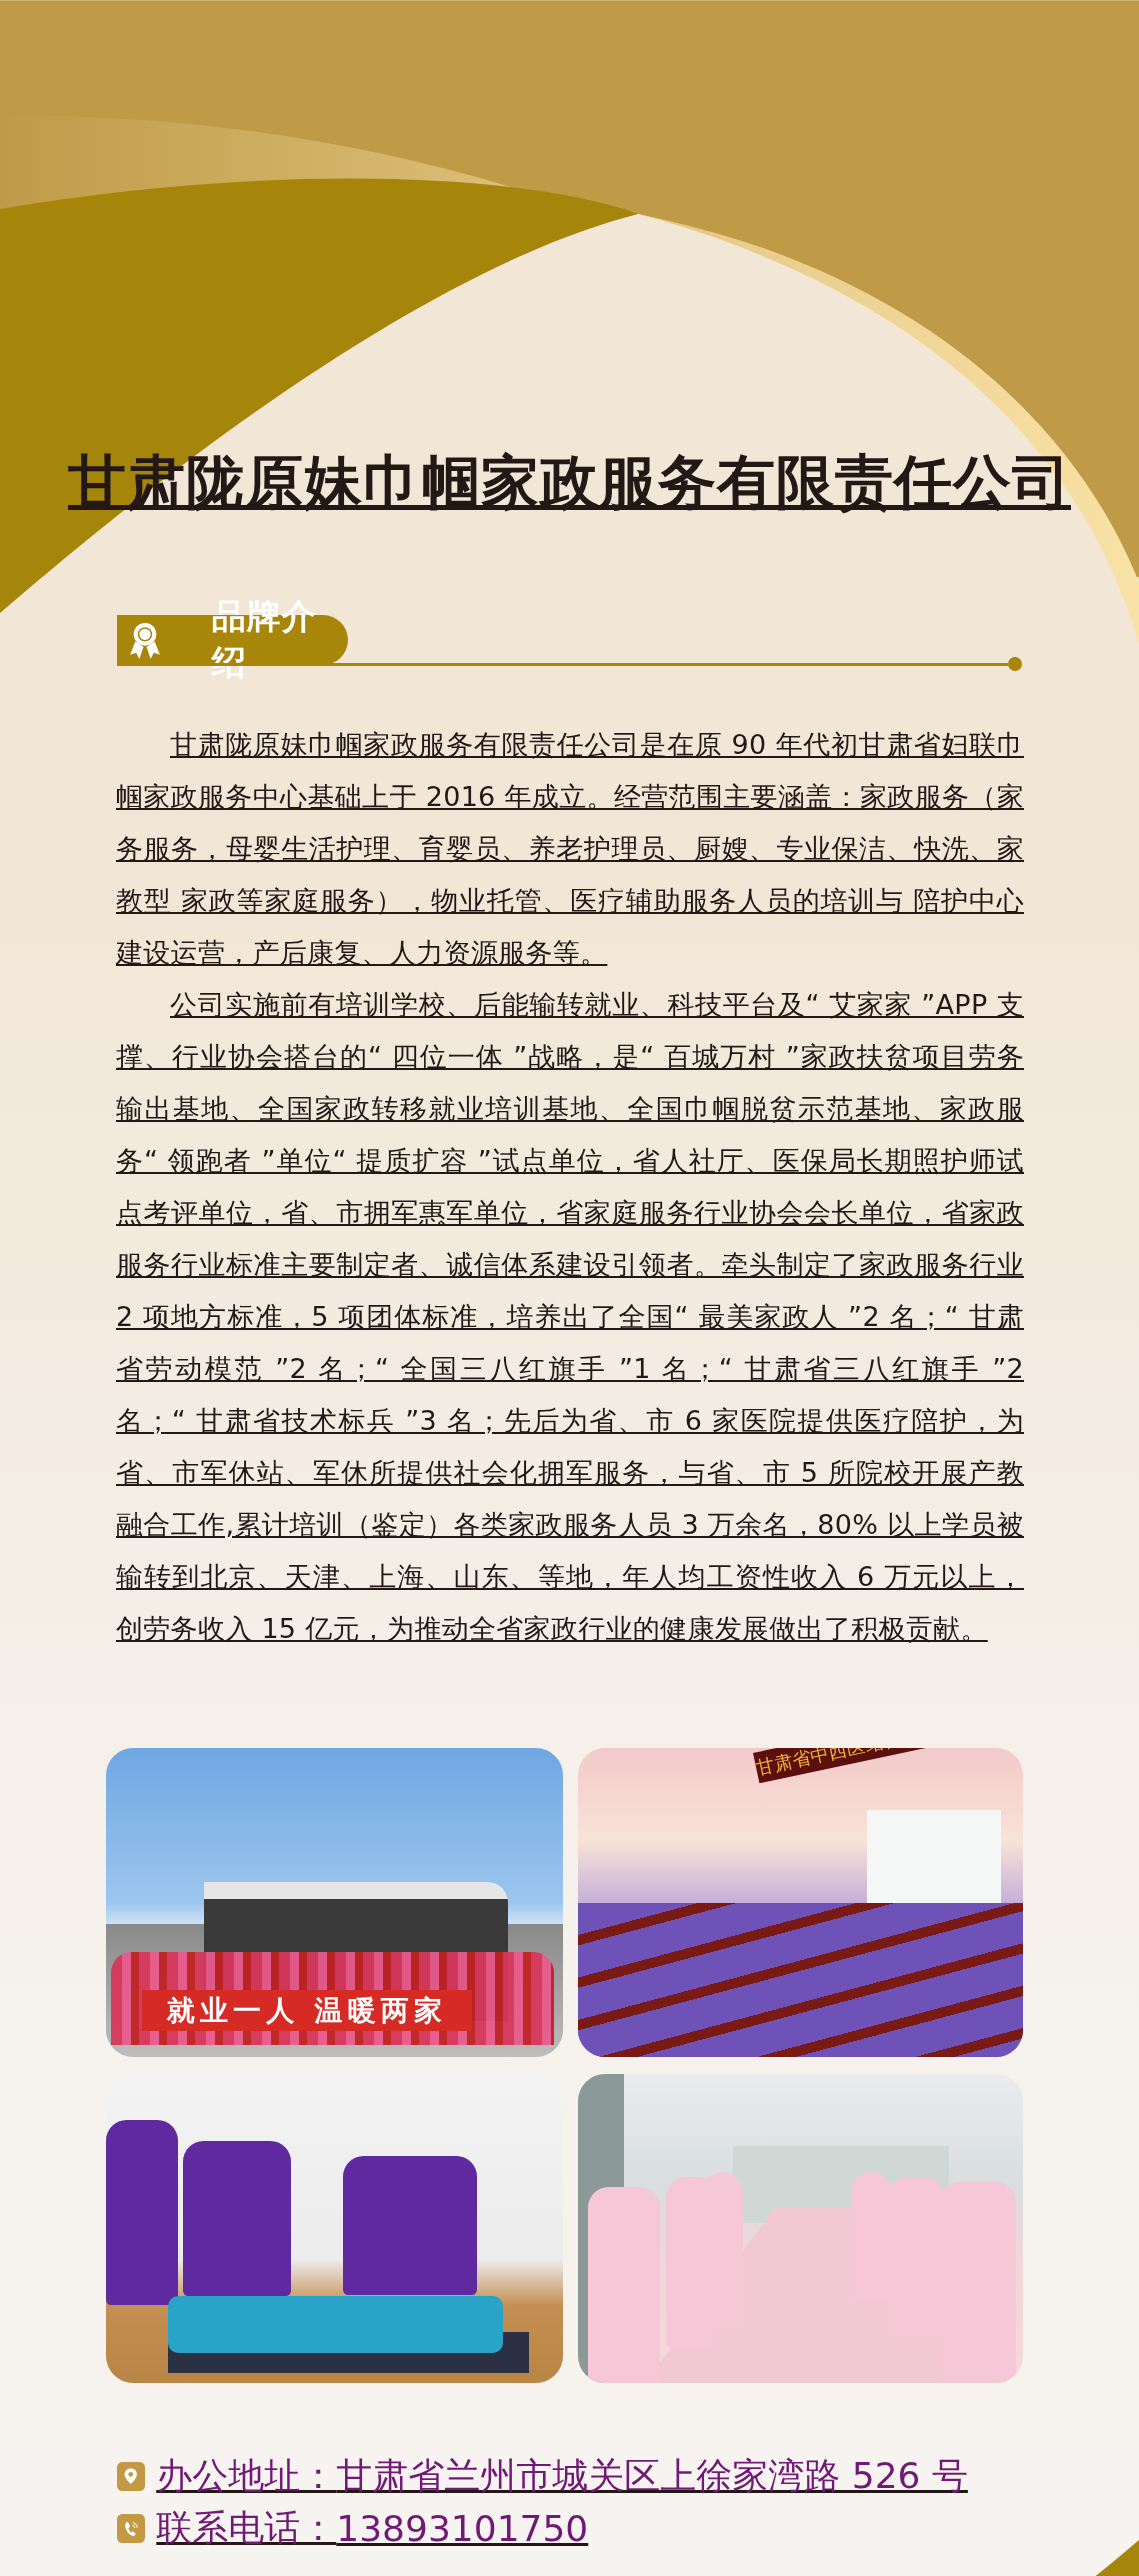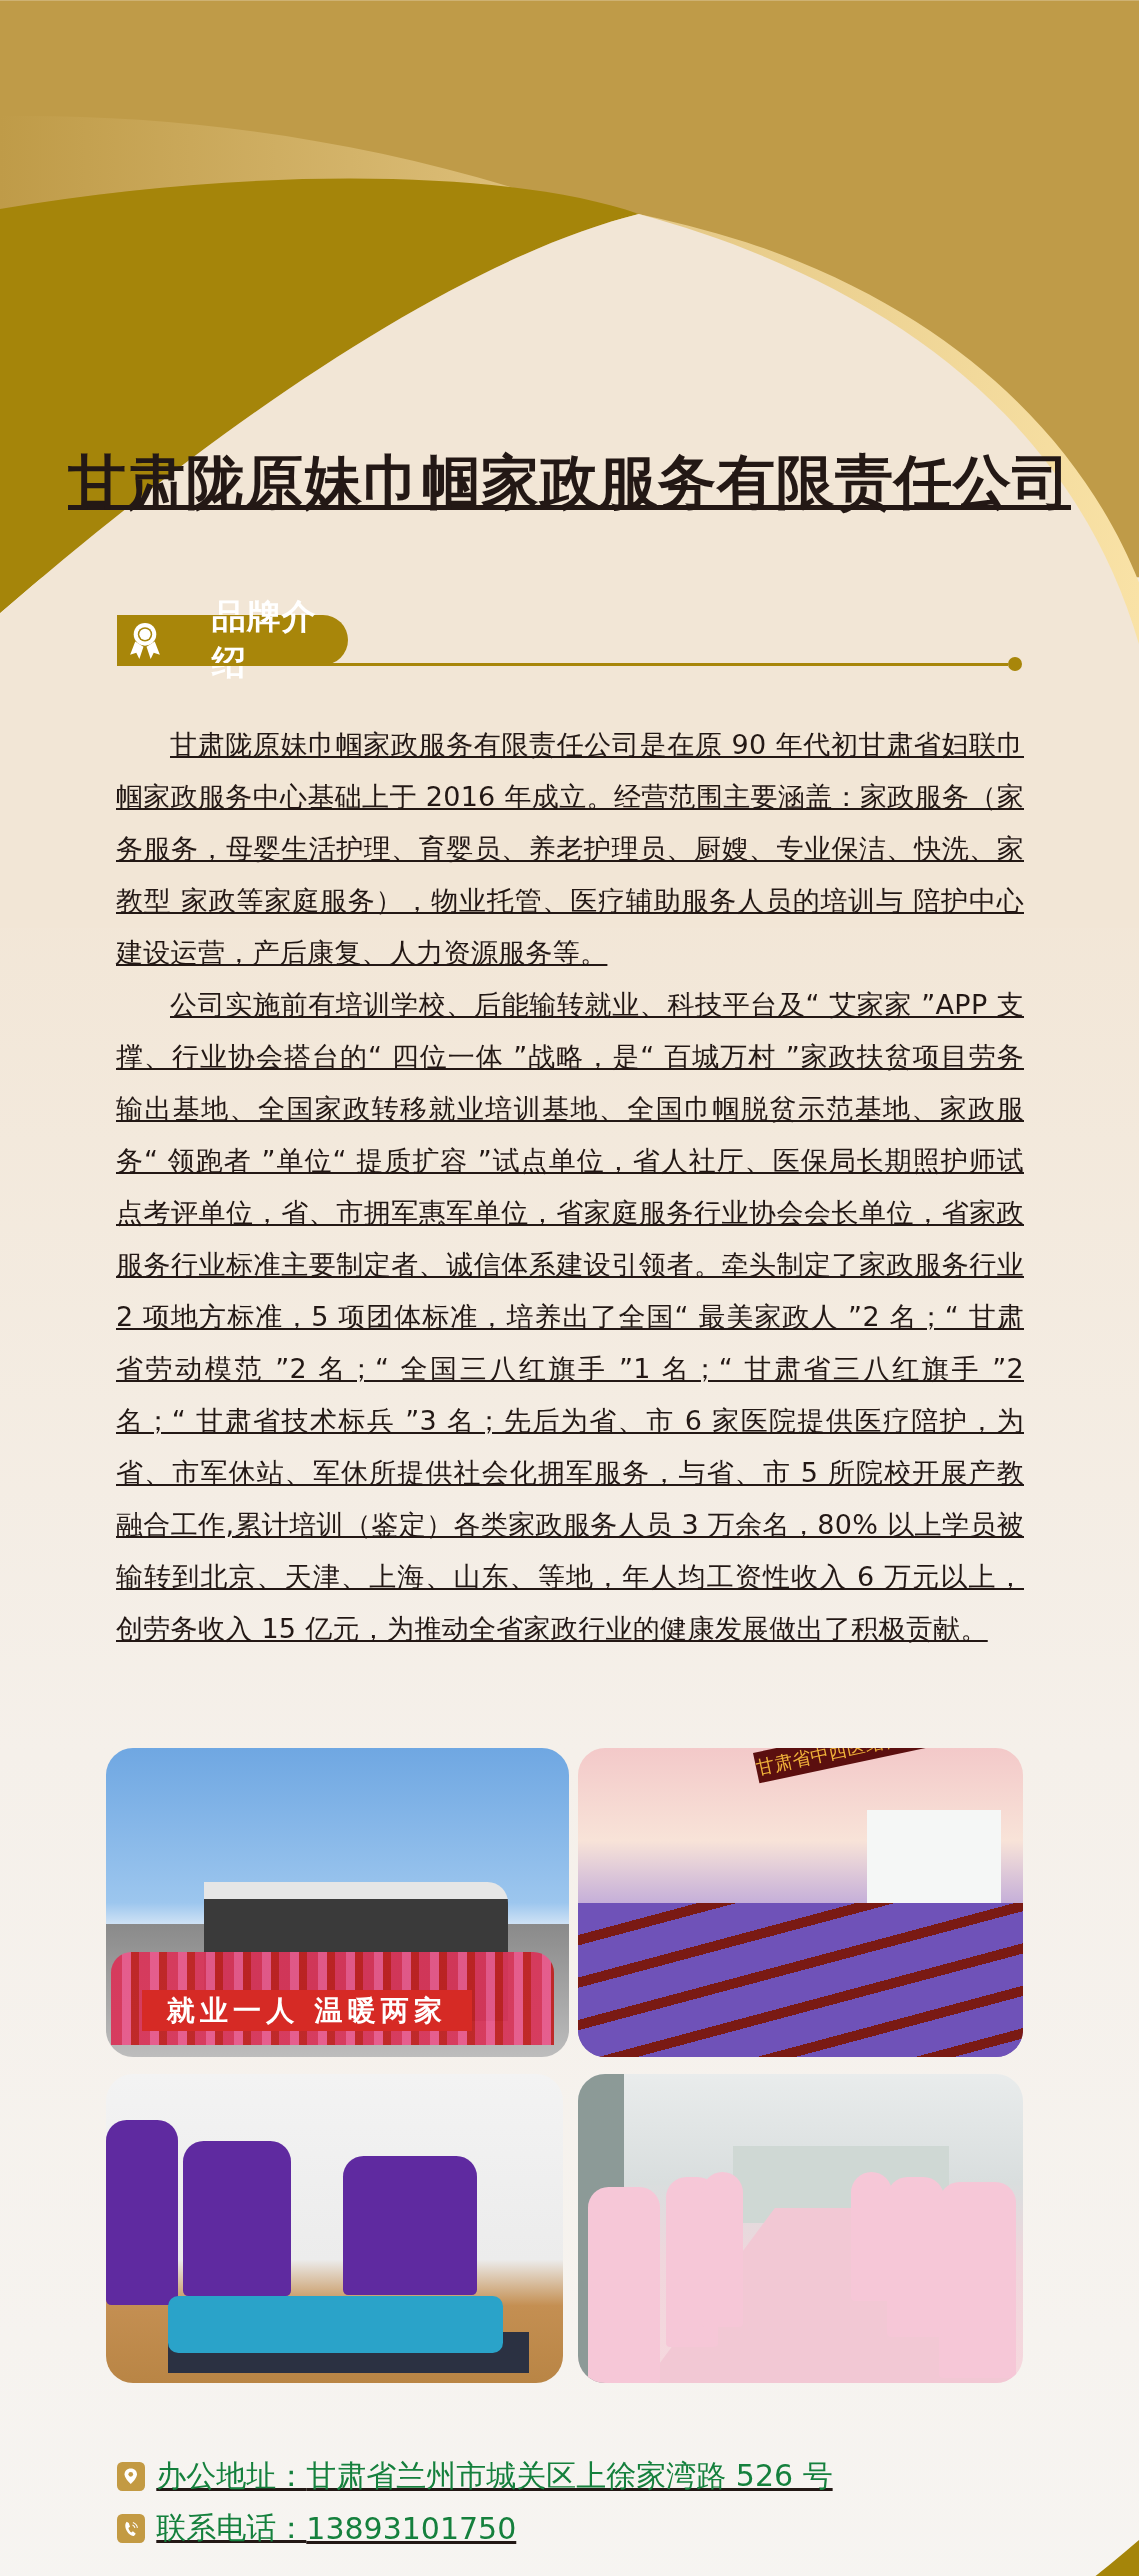--- a/index.html
+++ b/index.html
@@ -38,21 +38,21 @@
     margin: 0; font-size: 27px; line-height: 52px; text-align: justify; text-indent: 2em;
     color: #231815; letter-spacing: 0.3px;
   }
 
   .photo {
     position: absolute; border-radius: 27px; overflow: hidden; z-index: 1;
   }
   .photo-1 { left: 106px; top: 1748px; width: 457px; height: 309px;
     background:
       linear-gradient(180deg, rgba(0,0,0,0) 0%, rgba(0,0,0,0) 57%, #8a8a8a 57%, #bdbdbd 100%),
-      linear-gradient(180deg, #6FA7E2 0%, #9CC6EE 50%, #cfe2f5 57%); padding-left: 6px; }
+      linear-gradient(180deg, #6FA7E2 0%, #9CC6EE 50%, #cfe2f5 57%); }
   .photo-1 .bldg { position: absolute; left: 98px; top: 134px; width: 304px; height: 139px;
     background: linear-gradient(180deg, #e6e6e6 0 12%, #3a3a3a 12% 100%); border-radius: 0 20.6px 0 0; }
   .photo-1 .crowd { position: absolute; left: 5.2px; top: 204px; width: 443px; height: 93px;
     background: repeating-linear-gradient(90deg, #d8365a 0 11.3px, #e85a8c 11.3px 19.6px, #c02222 19.6px 28px); border-radius: 20.6px 20.6px 0 0; opacity: 0.95; }
   .photo-1 .banner { position: absolute; left: 36px; top: 242px; width: 330px; height: 41px;
     background: #D62A25; color: #fff; font-size: 28px; font-weight: bold;
     display: flex; align-items: center; justify-content: center; letter-spacing: 5.2px; }
 
   .photo-2 { left: 578px; top: 1748px; width: 445px; height: 309px;
     background: linear-gradient(180deg, #f3c9c9 0%, #f8e3d8 30%, #b9a3d9 55%, #6d50b0 100%); }
@@ -76,21 +76,21 @@
   .photo-4 .table { position: absolute; left: 67px; top: 134px; width: 371px; height: 175px; background: #f2c8d4;
     clip-path: polygon(35% 0, 65% 0, 100% 100%, 0 100%); }
   .photo-4 .nurse { position: absolute; background: #f6c7d7; border-radius: 20.6px 20.6px 4.1px 4.1px; }
 
   .contacts { left: 117px; top: 2450px; }
   .contact-row { display: flex; align-items: center; height: 52px; }
   .contact-icon {
     width: 28px; height: 29px; border-radius: 5.2px; background: #C39A43; margin-right: 11.3px;
     display: flex; align-items: center; justify-content: center;
   }
-  .contact-label, .contact-value { font-size: 30px; color: #15803d; }
+  .contact-label, .contact-value { font-size: 36px; color: #701a75; }
   .contact-label { white-space: pre; }
 </style>
 </head>
 <body>
 
 <svg class="bg-svg" viewBox="0 0 2211 5669" xmlns="http://www.w3.org/2000/svg">
   <defs>
     <linearGradient id="ribbonTop" x1="0" y1="0" x2="1" y2="0">
       <stop offset="0" stop-color="#BF9B48"></stop>
       <stop offset="0.55" stop-color="#E3C683"></stop>

